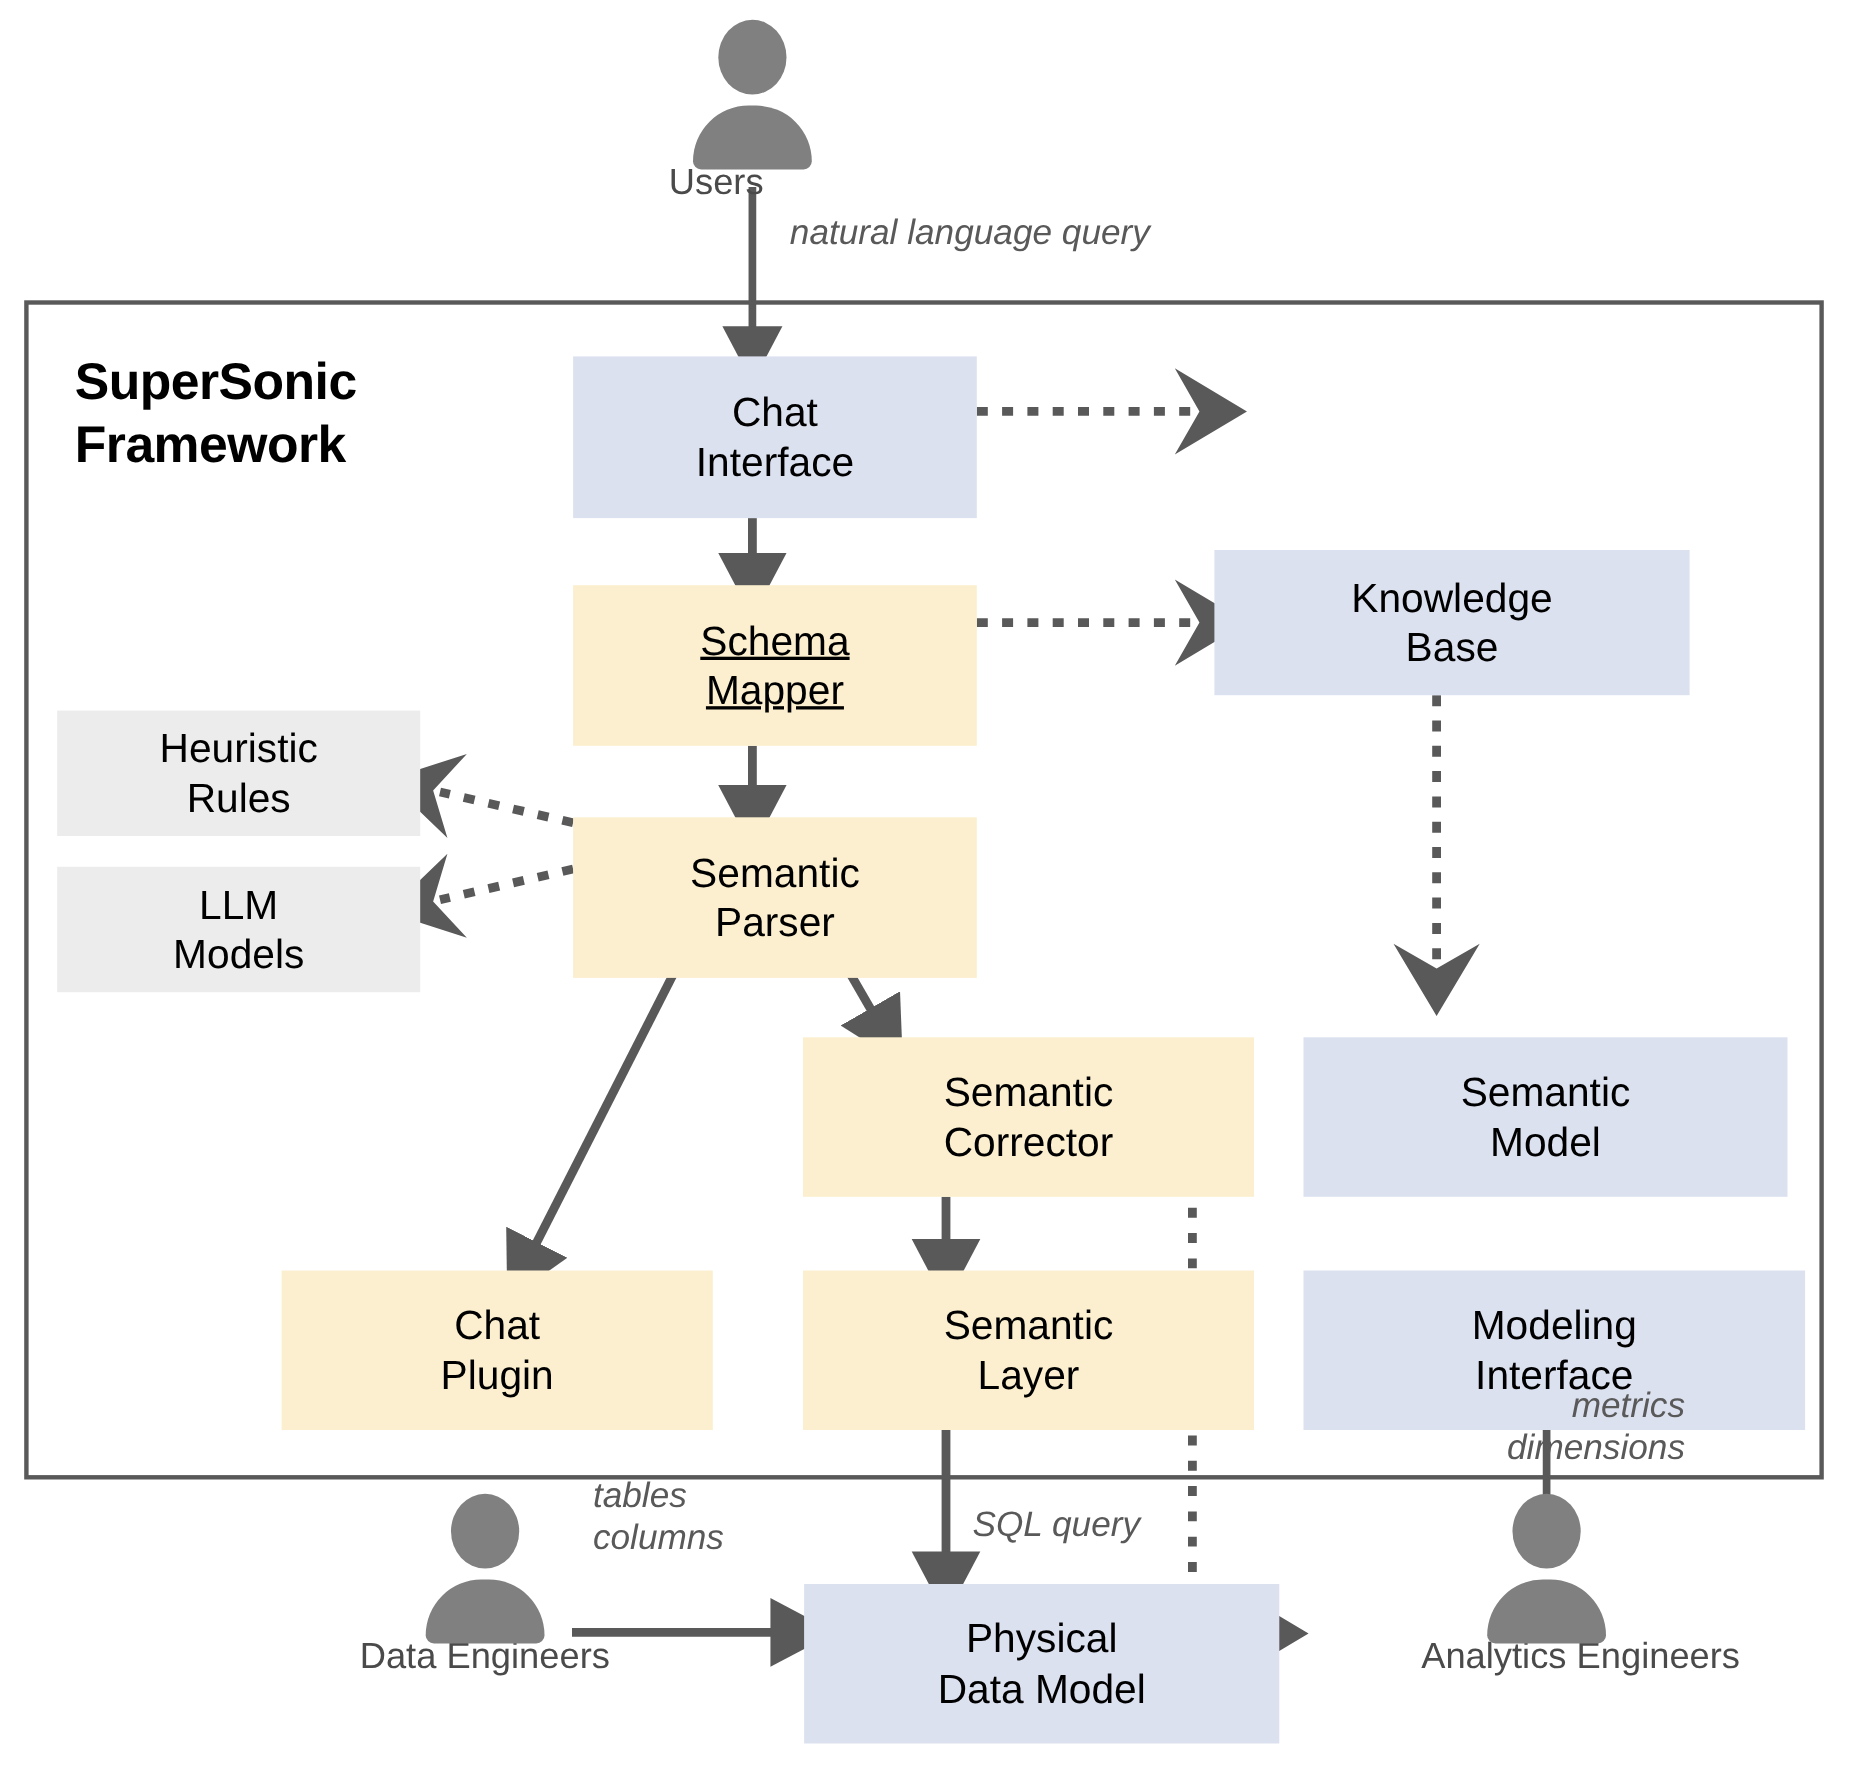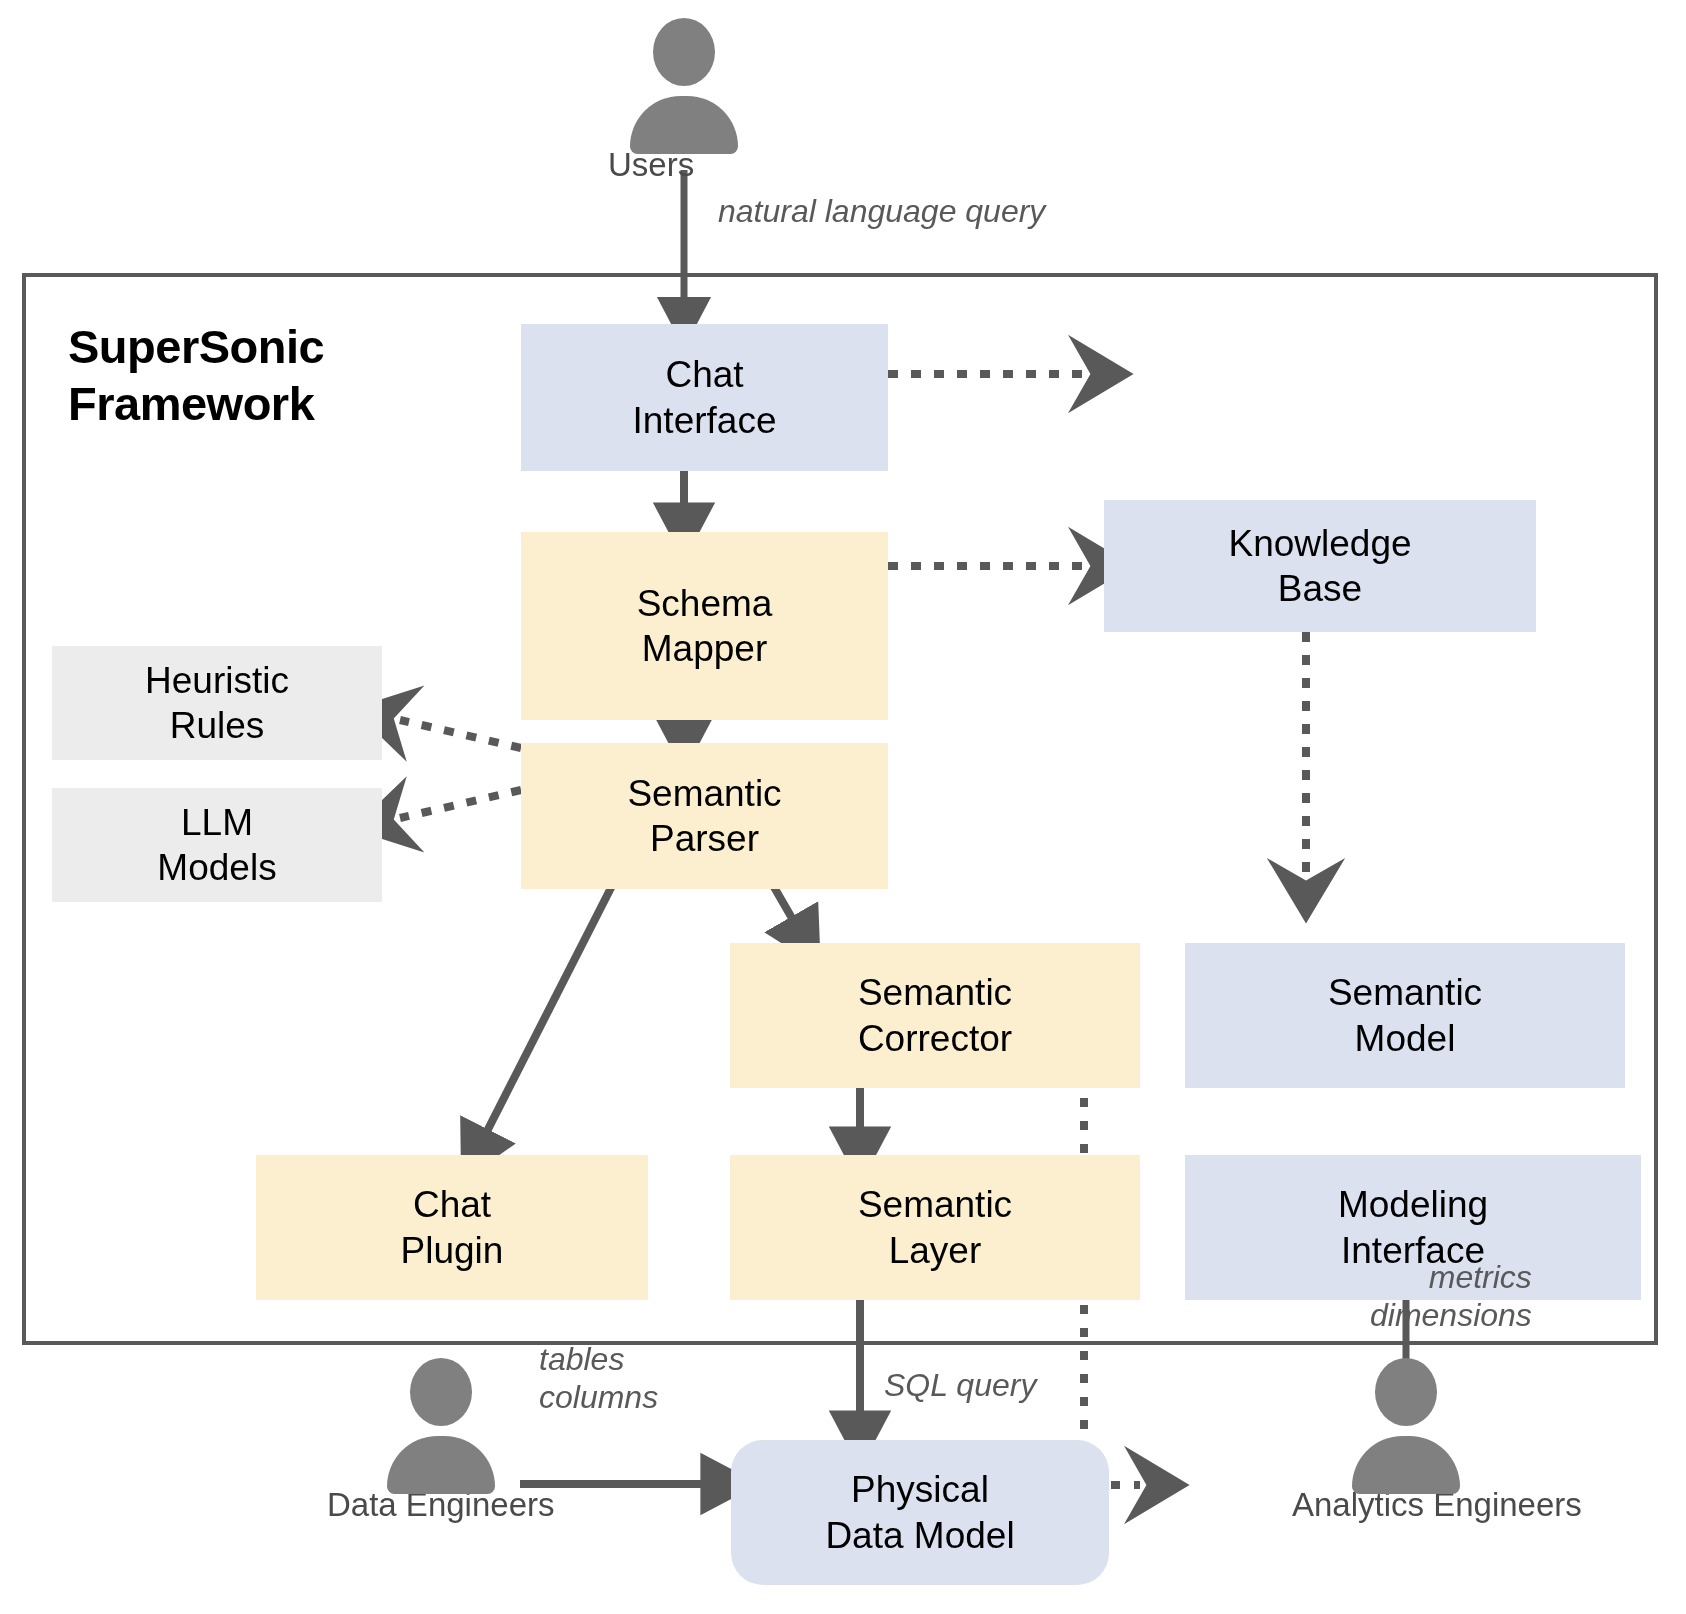--- a/index.html
+++ b/index.html
@@ -120,21 +120,21 @@
   </div>
 
   <div class="node blue" style="left:521px;top:324px;width:367px;height:147px;">
     <div>
       <span>Chat</span>
       <span>Interface</span>
     </div>
   </div>
 
 
-  <div class="node yellow" style="left:521px;top:532px;width:367px;height:188px;">
+  <div class="node yellow" style="left:521px;top:532px;width:367px;height:146px;text-decoration:underline;">
     <div>
       <span>Schema</span>
       <span>Mapper</span>
     </div>
   </div>
 
   <div class="node blue" style="left:1104px;top:500px;width:432px;height:132px;">
     <div>
       <span>Knowledge</span>
       <span>Base</span>
@@ -190,21 +190,21 @@
     </div>
   </div>
 
   <div class="node blue" style="left:1185px;top:1155px;width:456px;height:145px;">
     <div>
       <span>Modeling</span>
       <span>Interface</span>
     </div>
   </div>
 
-  <div class="node blue" style="left:731px;top:1440px;width:378px;height:145px;border-radius:32px;">
+  <div class="node blue" style="left:731px;top:1440px;width:432px;height:145px;">
     <div>
       <span>Physical</span>
       <span>Data Model</span>
     </div>
   </div>
 
   <div class="elabel" style="left:718px;top:192px;">natural language query</div>
 
   <div class="elabel" style="left:884px;top:1366px;">SQL query</div>
 

